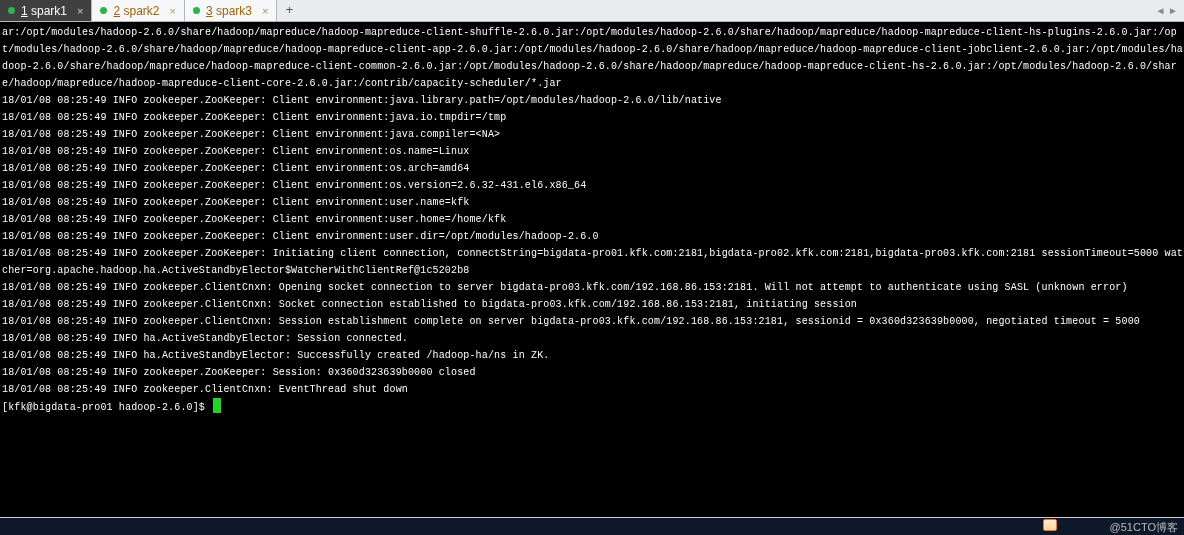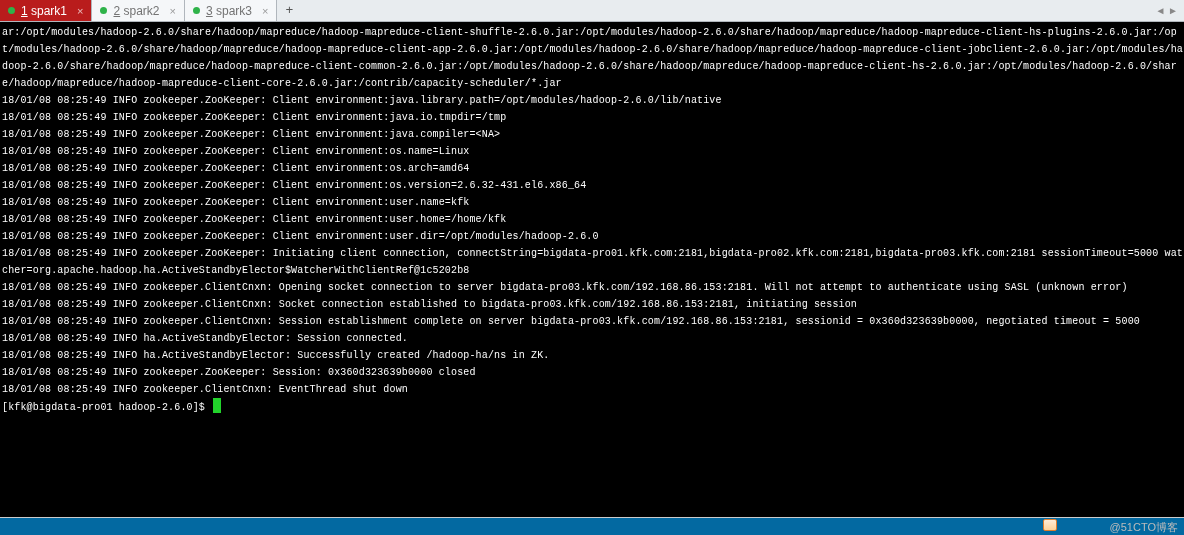--- a/index.html
+++ b/index.html
@@ -20,27 +20,27 @@
     height: 22px;
     align-items: stretch;
   }
   .tab {
     display: flex;
     align-items: center;
     padding: 0 8px;
     border-right: 1px solid #b0b6bc;
     font-family: Arial, sans-serif;
     font-size: 12px;
-    color: #737373;
+    color: #a16207;
     background: #f5f7f9;
     cursor: pointer;
     gap: 6px;
   }
   .tab.active {
-    background: #b91c1c;
+    background: #404040;
     color: #fff;
   }
   .tab .dot {
     width: 7px;
     height: 7px;
     border-radius: 50%;
     background: #2fb34a;
     display: inline-block;
   }
   .tab u { text-decoration: underline; }
@@ -87,21 +87,21 @@
     background: #22d32b;
     vertical-align: text-bottom;
     margin-left: 2px;
   }
   .status-bar {
     position: absolute;
     bottom: 0;
     left: 0;
     right: 0;
     height: 18px;
-    background: #0369a1;
+    background: #0f172a;
     border-top: 1px solid #ccc;
     display: flex;
     align-items: center;
     font-family: Arial, sans-serif;
     font-size: 11px;
     color: #888;
     padding: 0 6px;
     justify-content: space-between;
   }
   .status-left { overflow: hidden; text-overflow: ellipsis; }

